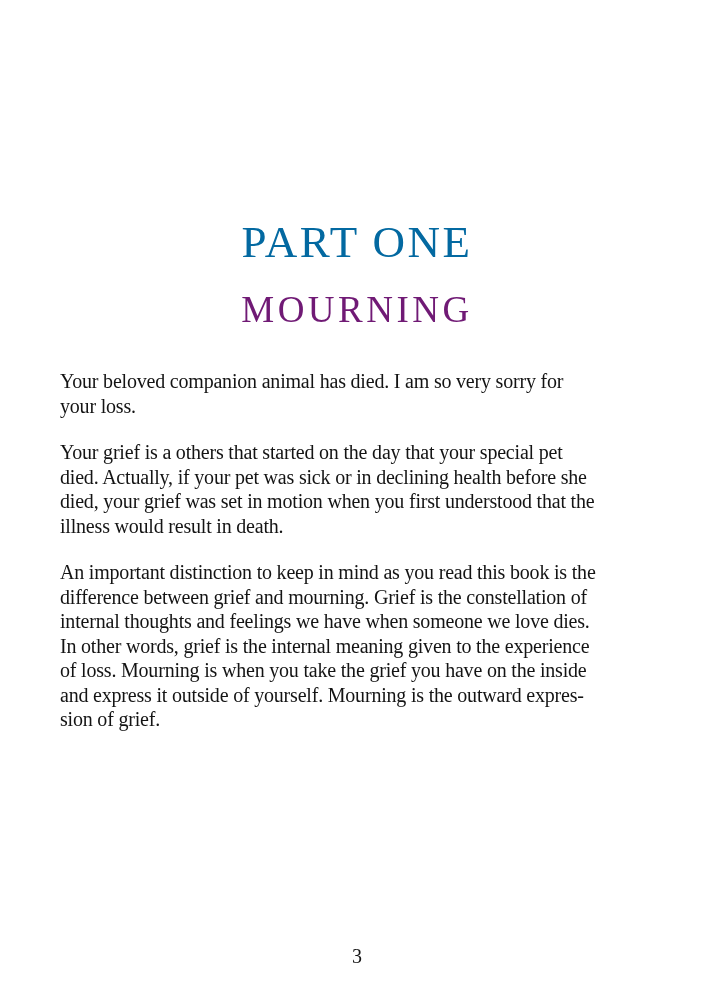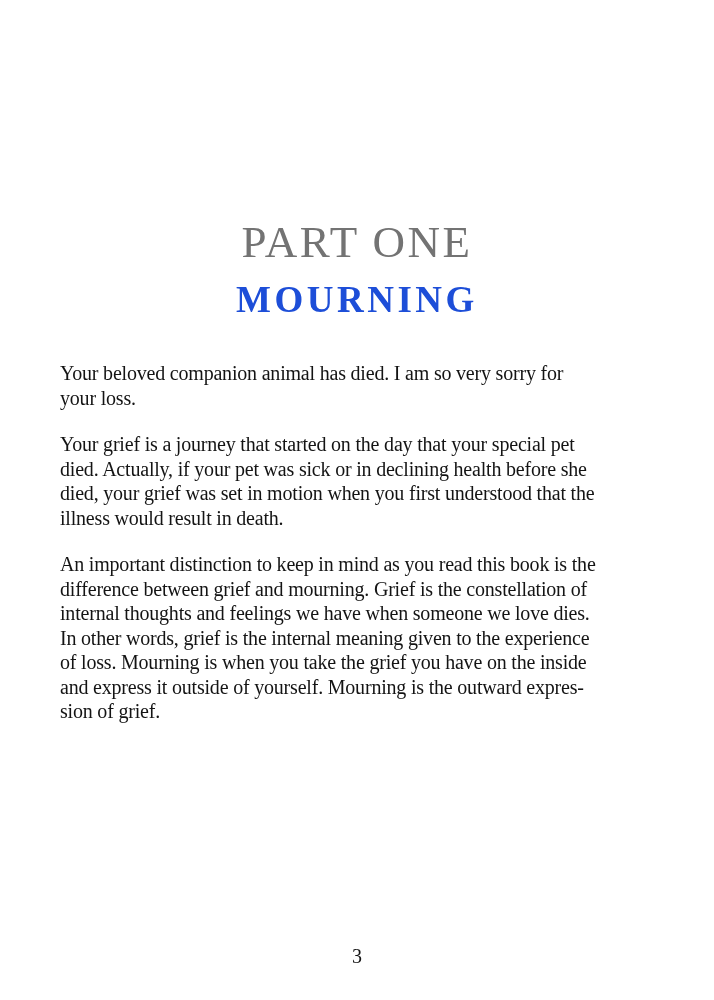--- a/index.html
+++ b/index.html
@@ -23,38 +23,38 @@
     left: 0;
     right: 0;
     text-align: center;
   }
   .part-title {
     margin: 0;
     font-size: 45px;
     font-weight: 400;
     line-height: 45px;
     letter-spacing: 2.5px;
-    color: #737373;
+    color: #0369a1;
   }
   .chapter-title {
-    margin: 16px 0 0 0;
+    margin: 26px 0 0 0;
     font-size: 37px;
-    font-weight: 700;
+    font-weight: 400;
     line-height: 37px;
     letter-spacing: 3.5px;
-    color: #1d4ed8;
+    color: #701a75;
   }
   .body-text {
     position: absolute;
     top: 357px;
     left: 60px;
     width: 604px;
   }
   .body-text p {
-    margin: 4px 0 22px 0;
+    margin: 12px 0 22px 0;
     font-size: 20px;
     line-height: 24.5px;
     letter-spacing: -0.2px;
     white-space: pre;   
     color: #141414;
   }
   .folio {
     position: absolute;
     top: 944px;
     left: 0;
@@ -71,21 +71,21 @@
 <div class="page">
 
   <header class="title-block">
     <h1 class="part-title">PART ONE</h1>
     <h2 class="chapter-title">MOURNING</h2>
   </header>
 
   <main class="body-text">
     <p>Your beloved companion animal has died. I am so very sorry for
 your loss.</p>
-    <p>Your grief is a journey that started on the day that your special pet
+    <p>Your grief is a others that started on the day that your special pet
 died. Actually, if your pet was sick or in declining health before she
 died, your grief was set in motion when you first understood that the
 illness would result in death.</p>
     <p>An important distinction to keep in mind as you read this book is the
 difference between grief and mourning. Grief is the constellation of
 internal thoughts and feelings we have when someone we love dies.
 In other words, grief is the internal meaning given to the experience
 of loss. Mourning is when you take the grief you have on the inside
 and express it outside of yourself. Mourning is the outward expres-
 sion of grief.</p>

